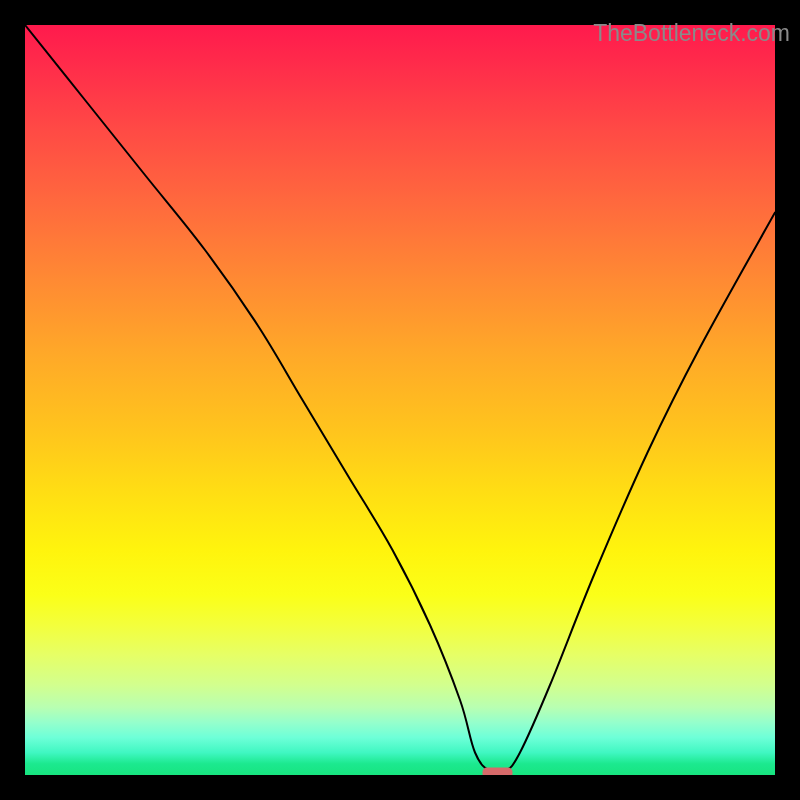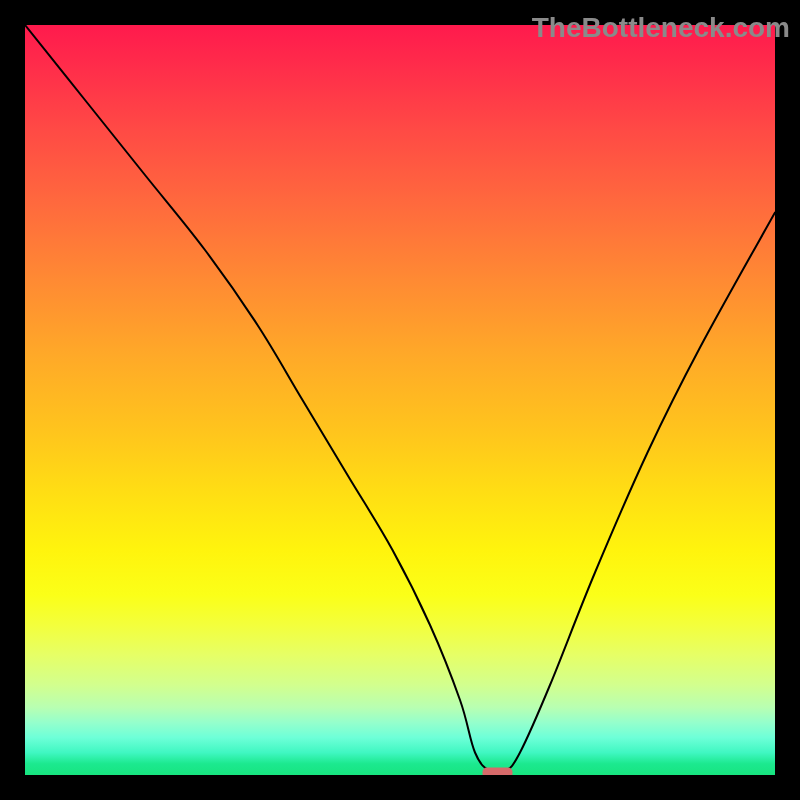--- a/index.html
+++ b/index.html
@@ -12,25 +12,25 @@
     font-family: Arial, Helvetica, sans-serif;
   }
   .frame {
     position: relative;
     width: 800px;
     height: 800px;
     background: #000;
   }
   .attribution {
     position: absolute;
-    top: 12px;
+    top: 20px;
     right: 10px;
     color: #8a8a8a;
-    font-size: 28px;
-    font-weight: 700;
+    font-size: 23px;
+    font-weight: 400;
     z-index: 10;
   }
   .plot-area {
     position: absolute;
     left: 25px;
     top: 25px;
     width: 750px;
     height: 750px;
   }
   .gradient-bg {

